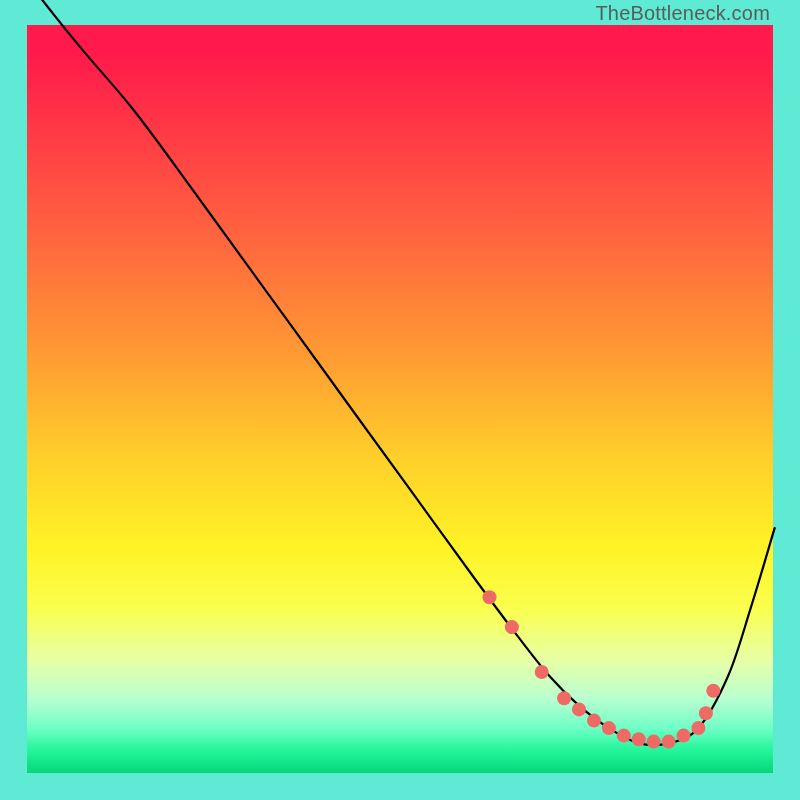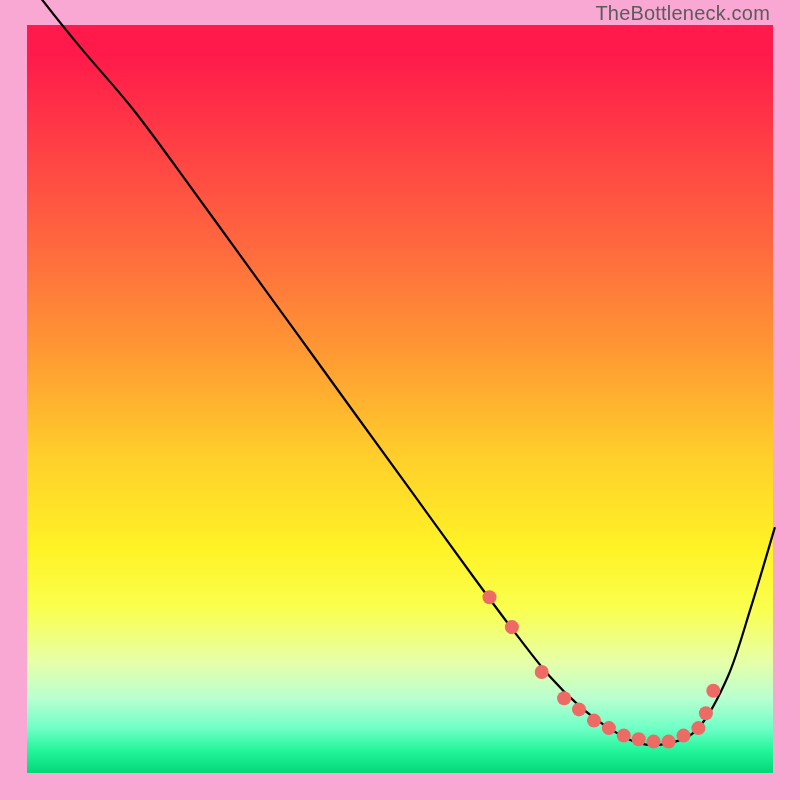--- a/index.html
+++ b/index.html
@@ -10,21 +10,21 @@
     background: #000;
     overflow: hidden;
     font-family: Arial, Helvetica, sans-serif;
   }
   .frame {
     position: absolute;
     top: 0;
     left: 0;
     width: 800px;
     height: 800px;
-    background: #f9a8d4;
+    background: #5eead4;
   }
   .plot-gradient {
     position: absolute;
     
     left: 27px;
     top: 25px;
     width: 746px;   
     height: 748px;  
     background: linear-gradient(to bottom,
       #ff1a4b 0%,

